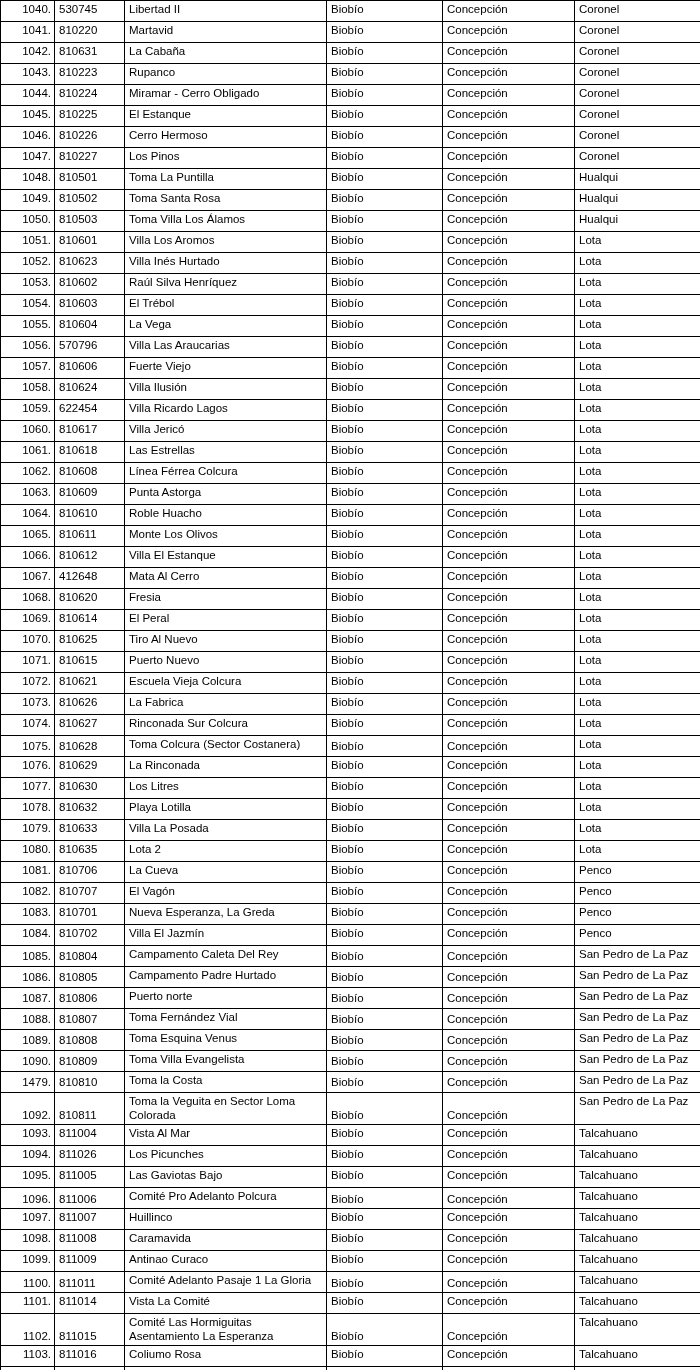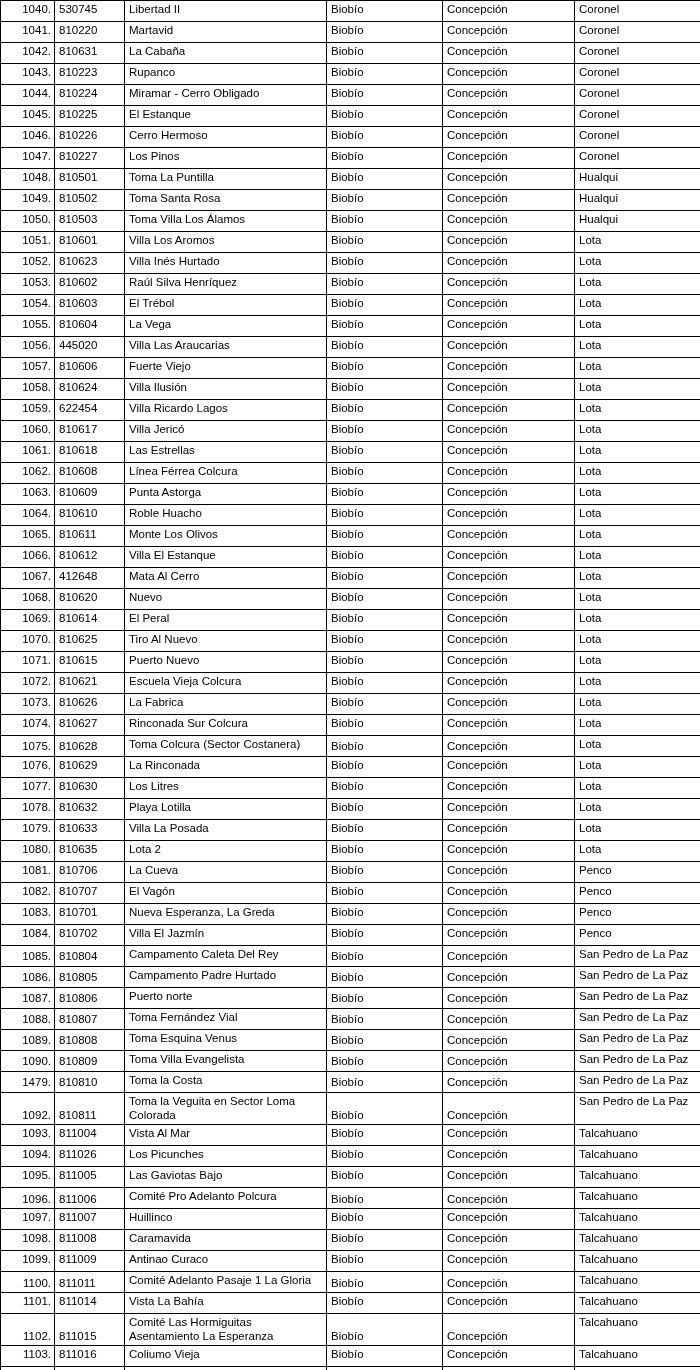--- a/index.html
+++ b/index.html
@@ -197,21 +197,21 @@
         <tr>
           <td class="c-num">1055.</td>
           <td class="c-code">810604</td>
           <td class="c-name">La Vega</td>
           <td class="c-region">Biobío</td>
           <td class="c-prov">Concepción</td>
           <td class="c-comuna">Lota</td>
         </tr>
         <tr>
           <td class="c-num">1056.</td>
-          <td class="c-code">445020</td>
+          <td class="c-code">570796</td>
           <td class="c-name">Villa Las Araucarias</td>
           <td class="c-region">Biobío</td>
           <td class="c-prov">Concepción</td>
           <td class="c-comuna">Lota</td>
         </tr>
         <tr>
           <td class="c-num">1057.</td>
           <td class="c-code">810606</td>
           <td class="c-name">Fuerte Viejo</td>
           <td class="c-region">Biobío</td>
@@ -294,21 +294,21 @@
           <td class="c-num">1067.</td>
           <td class="c-code">412648</td>
           <td class="c-name">Mata Al Cerro</td>
           <td class="c-region">Biobío</td>
           <td class="c-prov">Concepción</td>
           <td class="c-comuna">Lota</td>
         </tr>
         <tr>
           <td class="c-num">1068.</td>
           <td class="c-code">810620</td>
-          <td class="c-name">Nuevo</td>
+          <td class="c-name">Fresia</td>
           <td class="c-region">Biobío</td>
           <td class="c-prov">Concepción</td>
           <td class="c-comuna">Lota</td>
         </tr>
         <tr>
           <td class="c-num">1069.</td>
           <td class="c-code">810614</td>
           <td class="c-name">El Peral</td>
           <td class="c-region">Biobío</td>
           <td class="c-prov">Concepción</td>
@@ -558,37 +558,37 @@
           <td class="c-num">1100.</td>
           <td class="c-code">811011</td>
           <td class="c-name">Comité Adelanto Pasaje 1 La Gloria</td>
           <td class="c-region">Biobío</td>
           <td class="c-prov">Concepción</td>
           <td class="c-comuna">Talcahuano</td>
         </tr>
         <tr>
           <td class="c-num">1101.</td>
           <td class="c-code">811014</td>
-          <td class="c-name">Vista La Bahía</td>
+          <td class="c-name">Vista La Comité</td>
           <td class="c-region">Biobío</td>
           <td class="c-prov">Concepción</td>
           <td class="c-comuna">Talcahuano</td>
         </tr>
         <tr class="tall">
           <td class="c-num">1102.</td>
           <td class="c-code">811015</td>
           <td class="c-name">Comité Las Hormiguitas Asentamiento La Esperanza</td>
           <td class="c-region">Biobío</td>
           <td class="c-prov">Concepción</td>
           <td class="c-comuna">Talcahuano</td>
         </tr>
         <tr>
           <td class="c-num">1103.</td>
           <td class="c-code">811016</td>
-          <td class="c-name">Coliumo Vieja</td>
+          <td class="c-name">Coliumo Rosa</td>
           <td class="c-region">Biobío</td>
           <td class="c-prov">Concepción</td>
           <td class="c-comuna">Talcahuano</td>
         </tr>
         <tr>
           <td class="c-num">1104.</td>
           <td class="c-code">811017</td>
           <td class="c-name">La Unión</td>
           <td class="c-region">Biobío</td>
           <td class="c-prov">Concepción</td>

